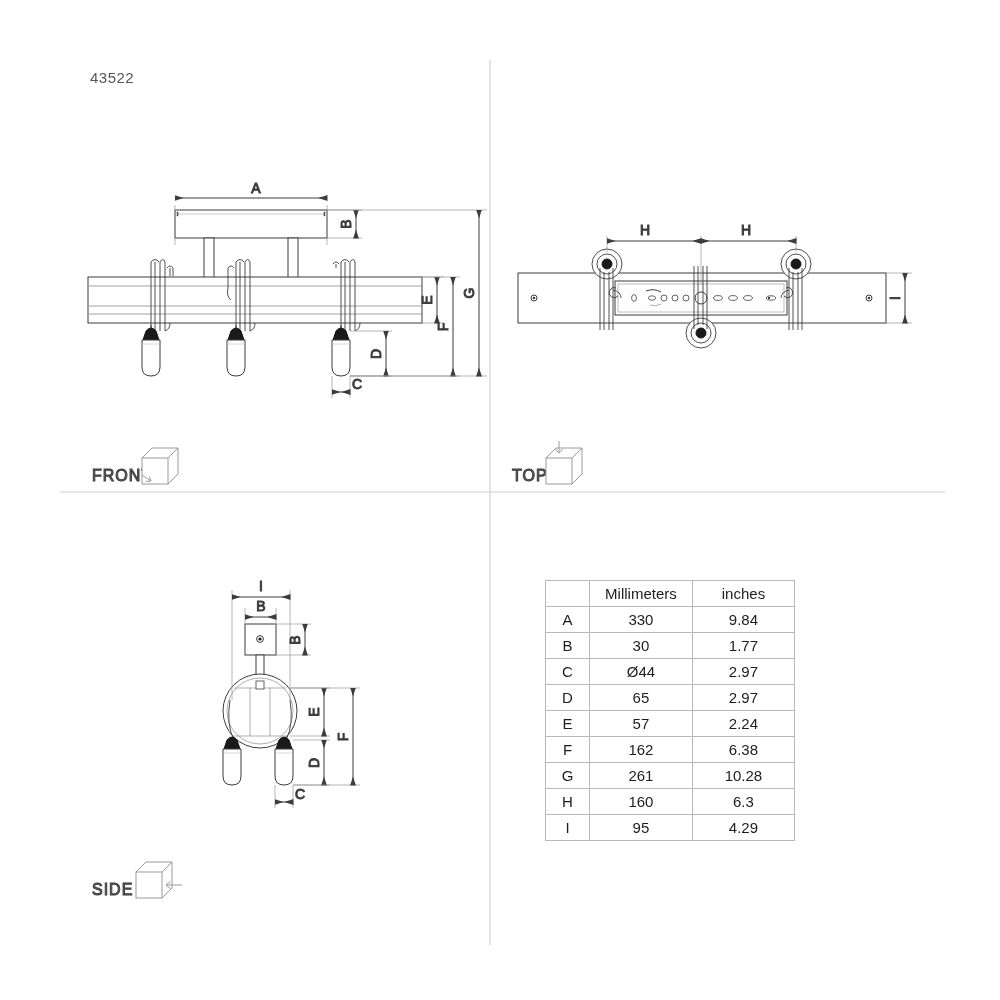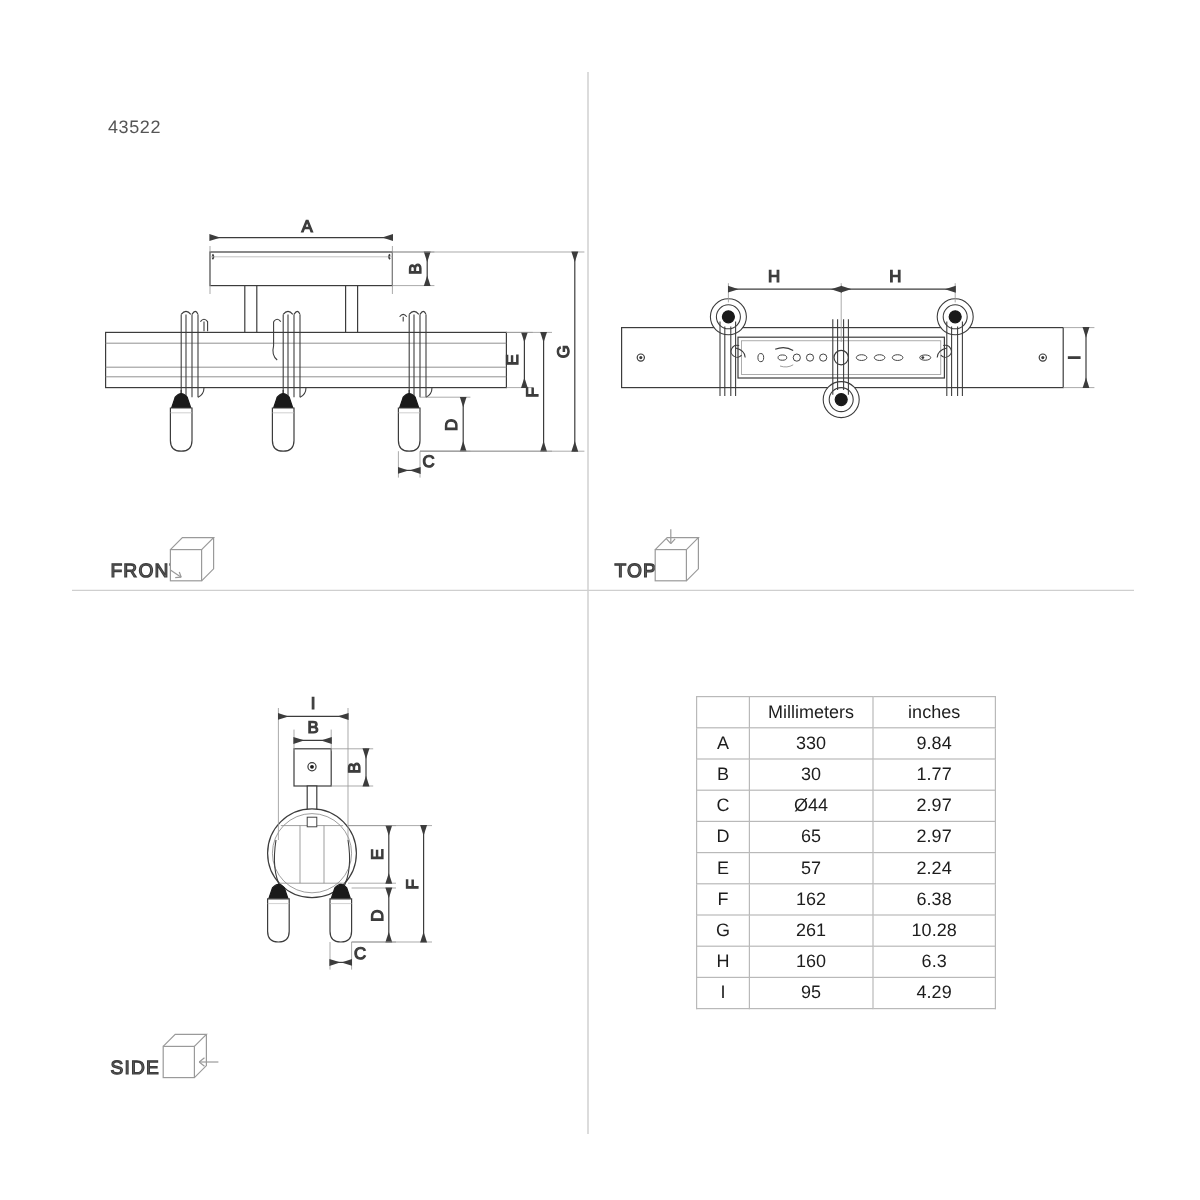--- a/index.html
+++ b/index.html
@@ -17,41 +17,41 @@
   }
   #sheet {
     position: absolute;
     inset: 0;
     width: 1000px;
     height: 1000px;
   }
   .part-no {
     position: absolute;
     left: 90px;
-    top: 98px;
+    top: 69px;
     font-size: 15px;
     letter-spacing: 0.5px;
     color: #555;
   }
   svg { display: block; }
   .vw-label {
     font-family: "Liberation Sans", sans-serif;
     font-size: 16px;
     fill: #6b6b6b;
     letter-spacing: 1px;
   }
   .dim-label {
     font-family: "Liberation Sans", sans-serif;
     font-size: 14px;
     fill: #3c3c3c;
   }
   
   #dim-table {
     position: absolute;
-    left: 580px;
+    left: 545px;
     top: 580px;
     width: 250px;
     border-collapse: collapse;
     font-size: 15px;
     color: #1d1d1d;
   }
   #dim-table td, #dim-table th {
     border: 1px solid #b9b9b9;
     text-align: center;
     font-weight: normal;

